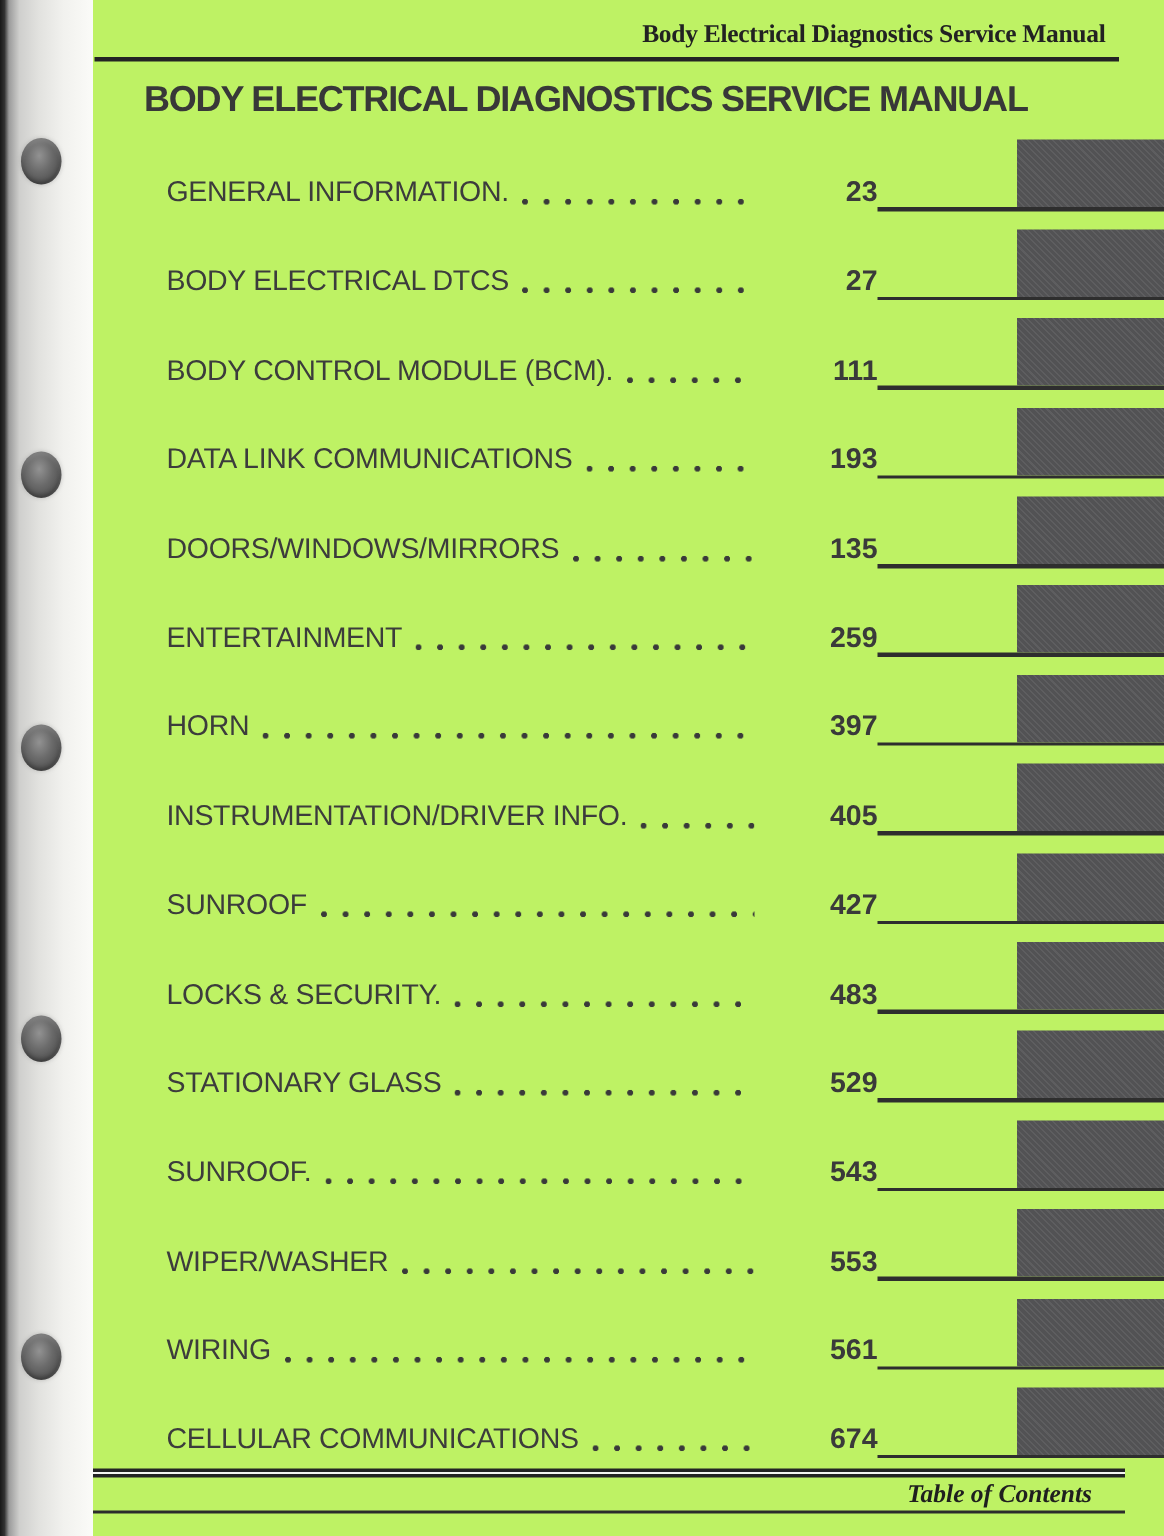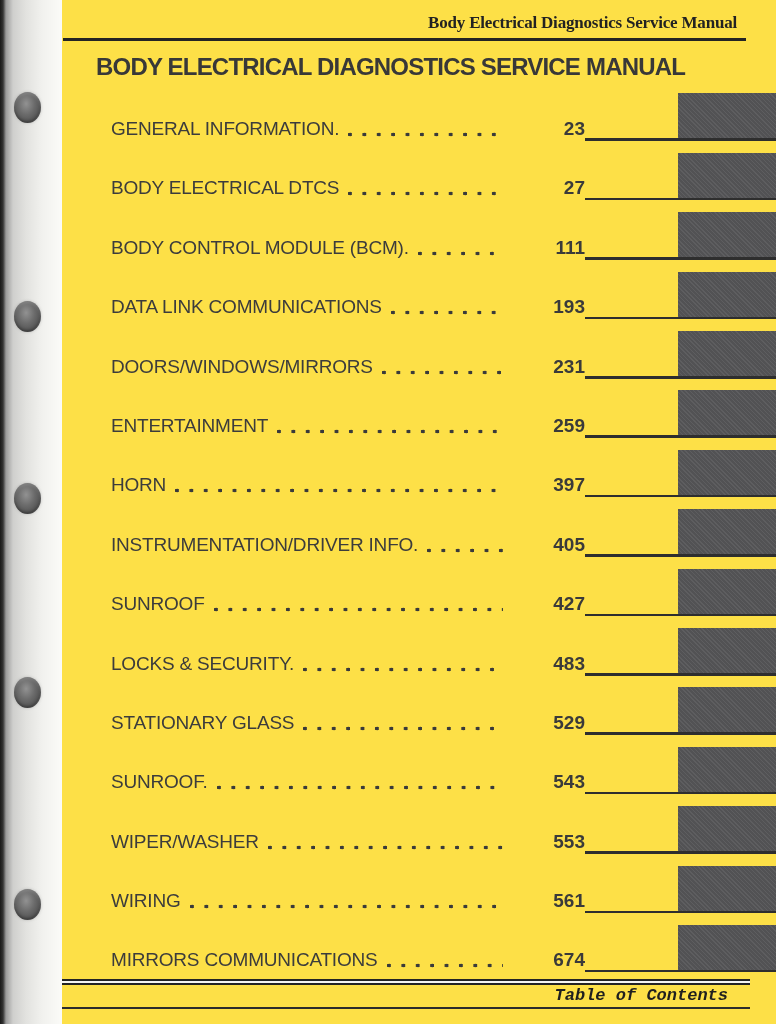--- a/index.html
+++ b/index.html
@@ -1,21 +1,21 @@
 <!DOCTYPE html>
 <html><head>
 <meta charset="utf-8">
 <style>
   html,body{margin:0;padding:0;}
   body{
     width:776px;height:1024px;position:relative;overflow:hidden;
     background:#fbfbf8;
     font-family:"Liberation Sans", sans-serif;
   }
-  .paper{position:absolute;inset:0;background:#fde047;}
+  .paper{position:absolute;inset:0;background:#bef264;}
   
   .scan-edge{
     position:absolute;left:0;top:0;bottom:0;width:62px;
     background:linear-gradient(to right,
       #181818 0px,#333333 3px,#9b9b9b 6px,#cfcfcd 13px,
       #e2e2df 26px,#f1f1ee 42px,#fbfbf8 62px);
   }
   .hole{
     position:absolute;left:14px;width:27px;height:31px;border-radius:50%;
     background:radial-gradient(ellipse at 45% 38%, #929292 0%, #6b6b6b 40%, #555555 68%, #8d8d8d 92%, #b5b5b5 100%);
@@ -58,21 +58,21 @@
     background:#555557;
     background-image:repeating-linear-gradient(45deg, rgba(255,255,255,0.05) 0 1px, rgba(0,0,0,0.04) 1px 3px);
   }
 
   .footer-rule-top{
     position:absolute;left:57px;right:26px;top:979px;height:6px;
     background:linear-gradient(#242424 0 2px, #f5f5f2 2px 3.5px, #242424 3.5px 6px);
   }
   .footer-label{
     position:absolute;right:48px;top:986px;
-    font-family:Liberation Mono, monospace;font-style:italic;font-weight:bold;
+    font-family:Liberation Serif, serif;font-style:italic;font-weight:bold;
     font-size:17px;color:#1f1f1f;white-space:nowrap;
   }
   .footer-rule-bottom{position:absolute;left:57px;right:26px;top:1007px;height:2px;background:#2c2c2c;}
 </style>
 </head>
 <body>
 
 <div class="paper">
 
   <div class="running-header">Body Electrical Diagnostics Service Manual</div>
@@ -118,21 +118,21 @@
       <span class="num">193</span>
       <span class="tabzone">
           <span class="rowline"></span>
           <span class="tabblock"></span>
         </span>
     </div>
 
     <div class="row">
       <span class="label">DOORS/WINDOWS/MIRRORS</span>
       <span class="leader"></span>
-      <span class="num">231</span>
+      <span class="num">135</span>
       <span class="tabzone">
           <span class="rowline"></span>
           <span class="tabblock"></span>
         </span>
     </div>
 
     <div class="row">
       <span class="label">ENTERTAINMENT</span>
       <span class="leader"></span>
       <span class="num">259</span>
@@ -216,21 +216,21 @@
       <span class="label">WIRING</span>
       <span class="leader"></span>
       <span class="num">561</span>
       <span class="tabzone">
           <span class="rowline"></span>
           <span class="tabblock"></span>
         </span>
     </div>
 
     <div class="row">
-      <span class="label">MIRRORS COMMUNICATIONS</span>
+      <span class="label">CELLULAR COMMUNICATIONS</span>
       <span class="leader"></span>
       <span class="num">674</span>
       <span class="tabzone">
           <span class="rowline"></span>
           <span class="tabblock"></span>
         </span>
     </div>
 
   </div>
 

